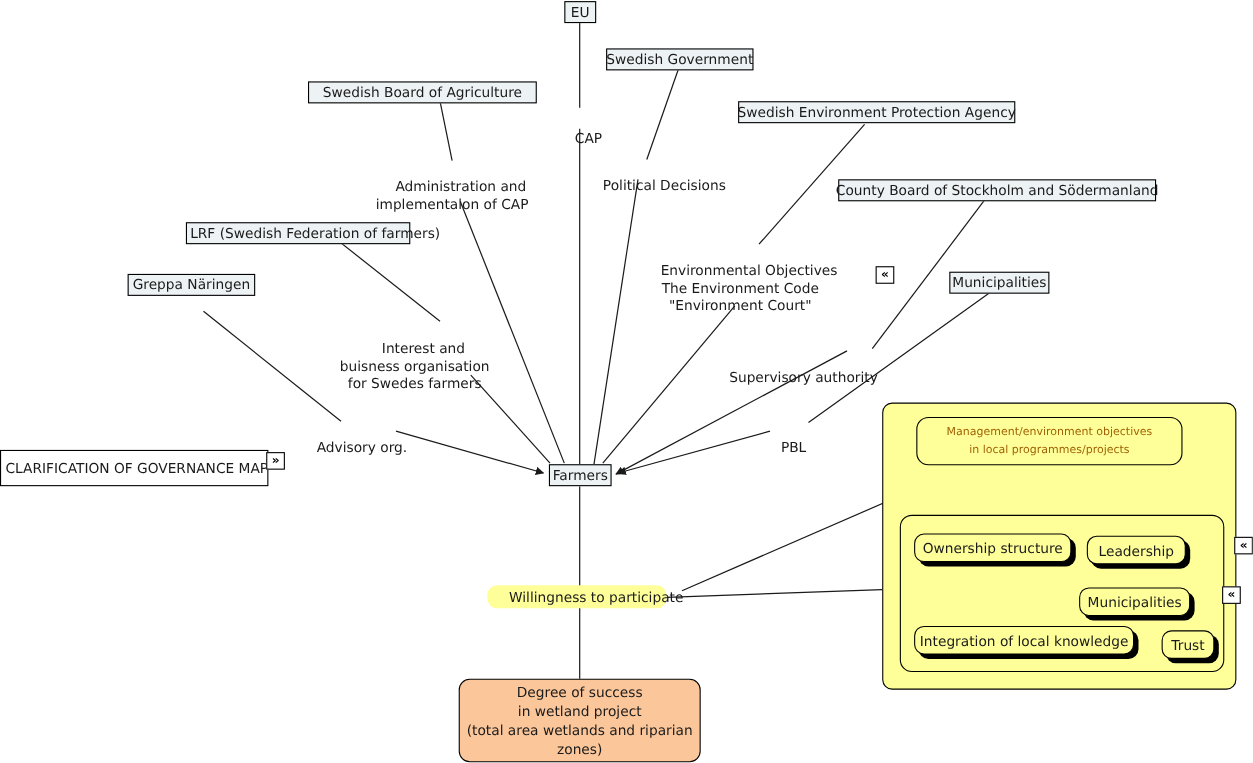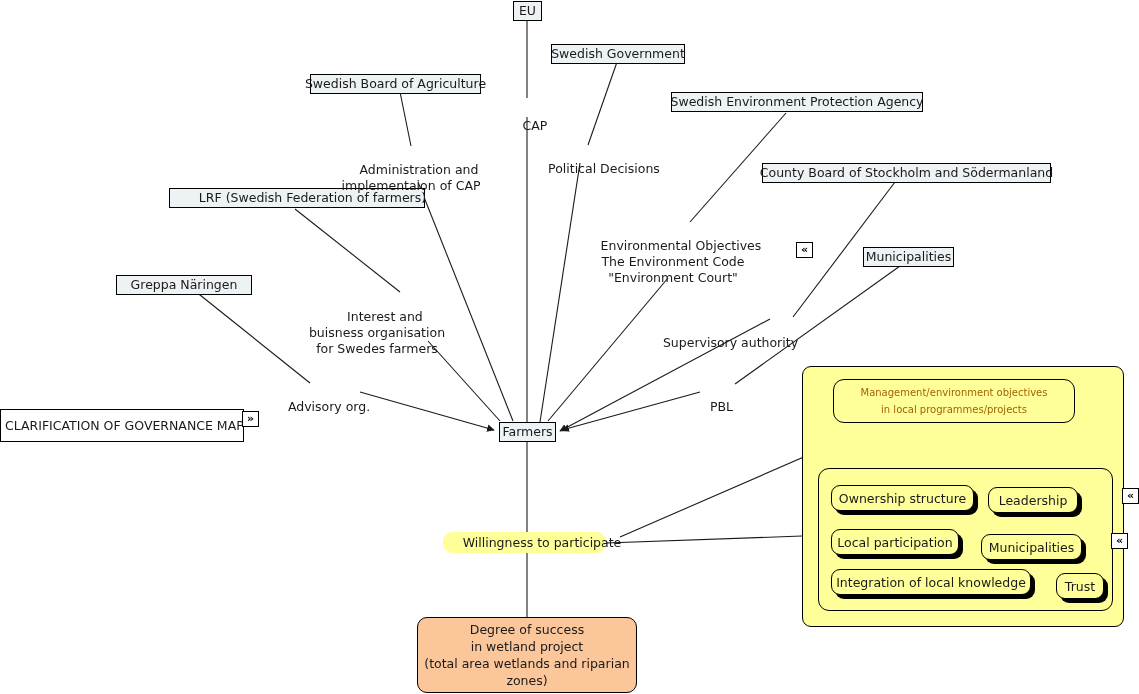--- a/index.html
+++ b/index.html
@@ -210,41 +210,41 @@
   </svg>
 
   <div class="node" style="left:513px;top:1px;width:29px;">
     <span>EU</span>
   </div>
 
   <div class="node" style="left:551px;top:44px;width:134px;">
     <span>Swedish Government</span>
   </div>
 
-  <div class="node" style="left:310px;top:74px;width:171px;">
+  <div class="node" style="left:280px;top:74px;width:208px;">
     <span>Swedish Board of Agriculture</span>
   </div>
 
   <div class="node" style="left:671px;top:92px;width:252px;">
     <span>Swedish Environment Protection Agency</span>
   </div>
 
   <div class="node" style="left:762px;top:163px;width:289px;">
     <span>County Board of Stockholm and Södermanland</span>
   </div>
 
-  <div class="node" style="left:169px;top:188px;width:256px;padding-left:36px;">
+  <div class="node" style="left:169px;top:202px;width:204px;padding-left:36px;">
     <span>LRF (Swedish Federation of farmers)</span>
   </div>
 
   <div class="node" style="left:863px;top:247px;width:91px;">
     <span>Municipalities</span>
   </div>
 
-  <div class="node" style="left:116px;top:275px;width:136px;">
+  <div class="node" style="left:116px;top:249px;width:116px;">
     <span>Greppa Näringen</span>
   </div>
 
   <div class="node" style="left:499px;top:422px;width:57px;z-index:4;">
     <span>Farmers</span>
   </div>
 
   <div class="elabel" style="left:493px;top:102px;width:68px;">
     <span>CAP</span>
   </div>
@@ -313,23 +313,20 @@
   </div>
 
   <div class="pill" style="left:831px;top:485px;width:143px;z-index:4;">
     <span>Ownership structure</span>
   </div>
 
   <div class="pill" style="left:988px;top:487px;width:90px;z-index:4;">
     <span>Leadership</span>
   </div>
 
-  <div class="pill" style="left:831px;top:529px;width:128px;z-index:4;">
-    <span>Local participation</span>
-  </div>
 
   <div class="pill" style="left:981px;top:534px;width:101px;z-index:4;">
     <span>Municipalities</span>
   </div>
 
   <div class="pill" style="left:831px;top:569px;width:200px;z-index:4;">
     <span>Integration of local knowledge</span>
   </div>
 
   <div class="pill" style="left:1056px;top:573px;width:48px;z-index:4;">

